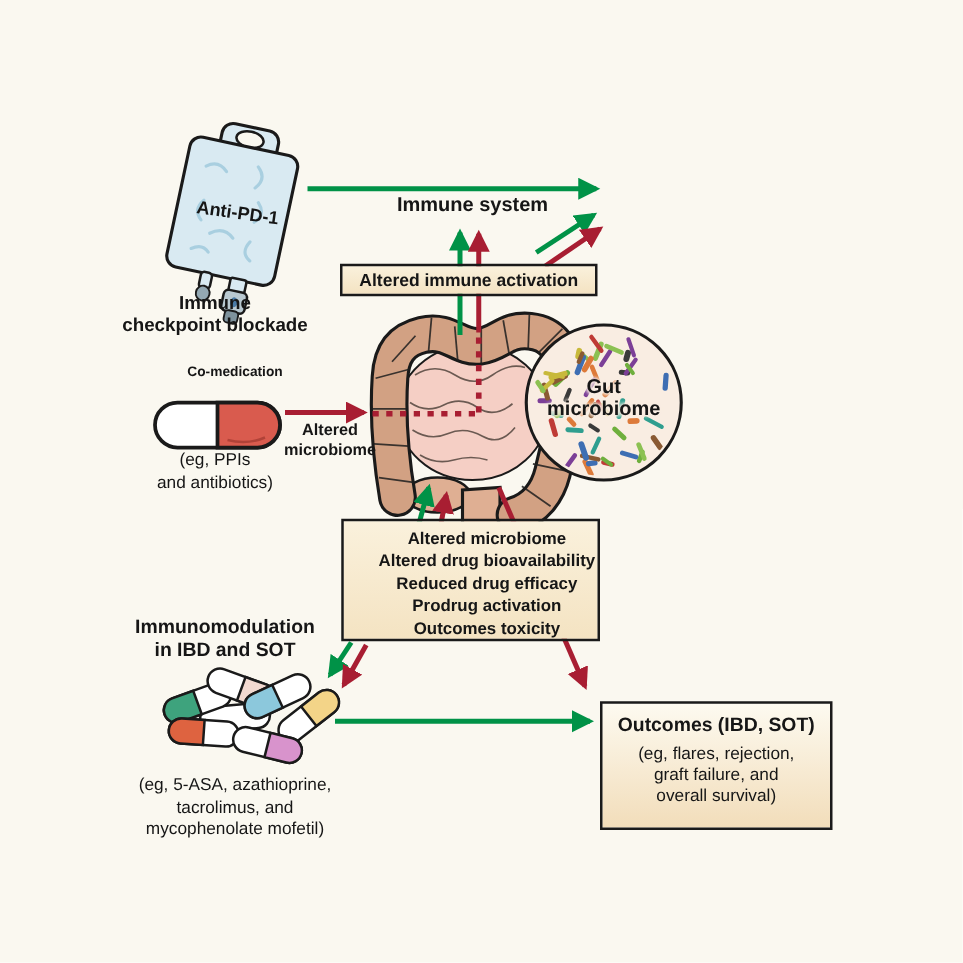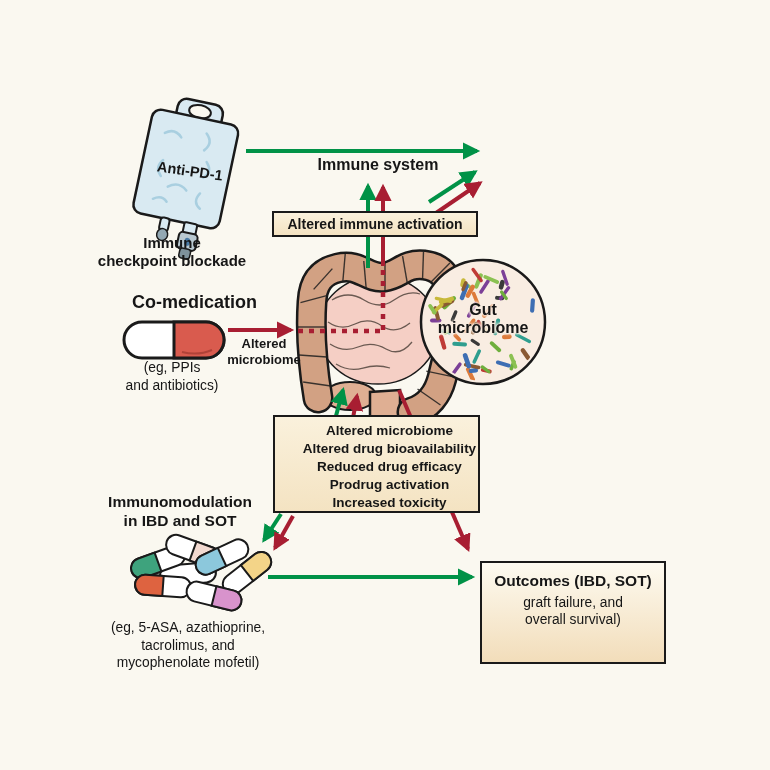--- a/index.html
+++ b/index.html
@@ -218,21 +218,21 @@
   <div class="lbl b" style="left:82px;top:234px;width:180px;font-size:15px;line-height:18px;">
     <div class="ln">Immune</div>
     <div class="ln">checkpoint blockade</div>
   </div>
 
   <div class="lbl b ln" style="left:308px;top:156px;width:140px;font-size:16px;">Immune system</div>
 
 
   <div class="lblbox b ln" style="left:272px;top:211px;width:206px;height:26px;line-height:22px;font-size:14px;">Altered immune activation</div>
 
-  <div class="lbl b ln" style="left:87px;top:292px;width:170px;font-size:18px;text-align:right;">Co-medication</div>
+  <div class="lbl b ln" style="left:103px;top:292px;width:170px;font-size:11px;">Co-medication</div>
 
   <div class="lbl" style="left:87px;top:359px;width:170px;font-size:13.8px;line-height:18px;">
     <div class="ln">(eg, PPIs</div>
     <div class="ln">and antibiotics)</div>
   </div>
 
   <div class="lbl b" style="left:221px;top:336px;width:86px;font-size:13px;line-height:16px;">
     <div class="ln">Altered</div>
     <div class="ln">microbiome</div>
   </div>
@@ -240,33 +240,34 @@
   <div class="lbl b halo" style="left:426px;top:301px;width:114px;font-size:16px;line-height:18px;">
     <div class="ln">Gut</div>
     <div class="ln">microbiome</div>
   </div>
 
   <div class="lblbox" style="left:273px;top:415px;width:207px;height:98px;padding-top:5px;padding-left:26px;">
     <div class="fx">Altered microbiome</div>
     <div class="fx">Altered drug bioavailability</div>
     <div class="fx">Reduced drug efficacy</div>
     <div class="fx">Prodrug activation</div>
-    <div class="fx">Increased toxicity</div>
+    <div class="fx">Outcomes toxicity</div>
   </div>
 
   <div class="lbl b" style="left:90px;top:492px;width:180px;font-size:15.5px;line-height:19px;">
     <div class="ln">Immunomodulation</div>
     <div class="ln">in IBD and SOT</div>
   </div>
 
   <div class="lbl" style="left:78px;top:619px;width:220px;font-size:13.8px;line-height:17.5px;">
     <div class="ln">(eg, 5-ASA, azathioprine,</div>
     <div class="ln">tacrolimus, and</div>
     <div class="ln">mycophenolate mofetil)</div>
   </div>
 
   <div class="obox" style="left:480px;top:535px;width:186px;height:103px;margin-top:26px;">
     <div class="obox-title">Outcomes (IBD, SOT)</div>
+    <div class="obox-line">(eg, flares, rejection,</div>
     <div class="obox-line">graft failure, and</div>
     <div class="obox-line">overall survival)</div>
   </div>
 
 </div>
 
 </body></html>

